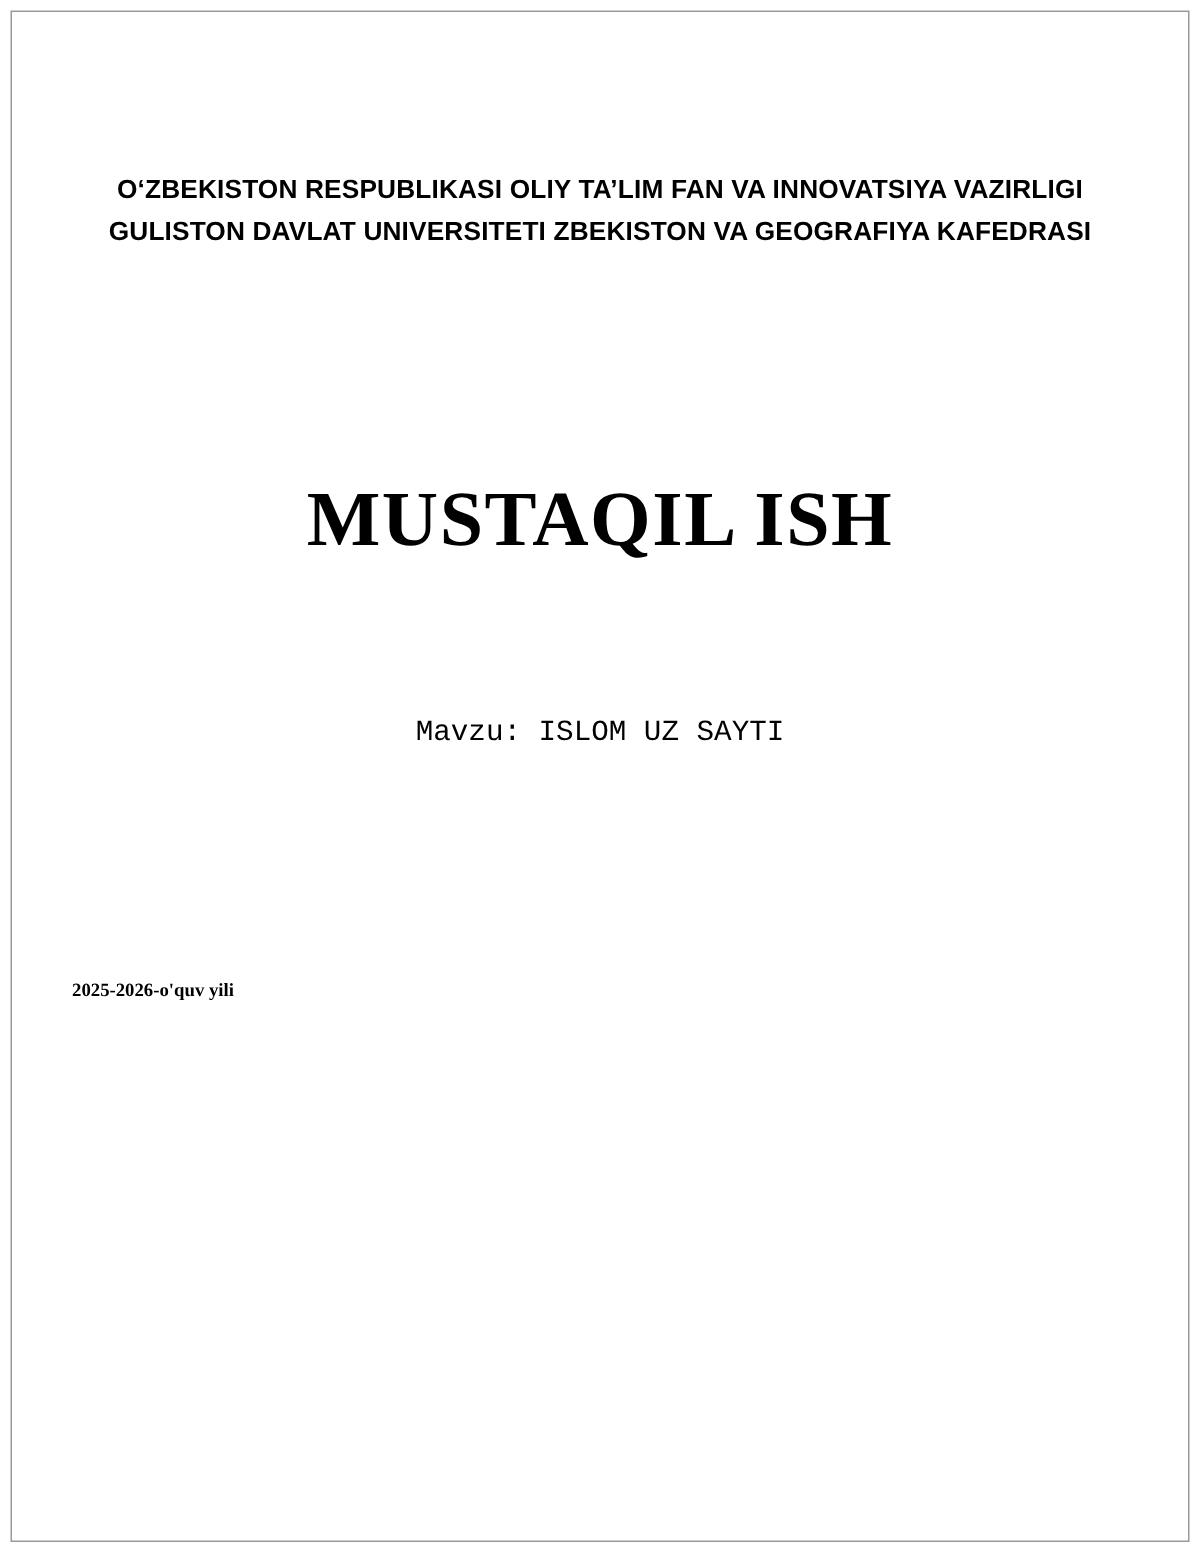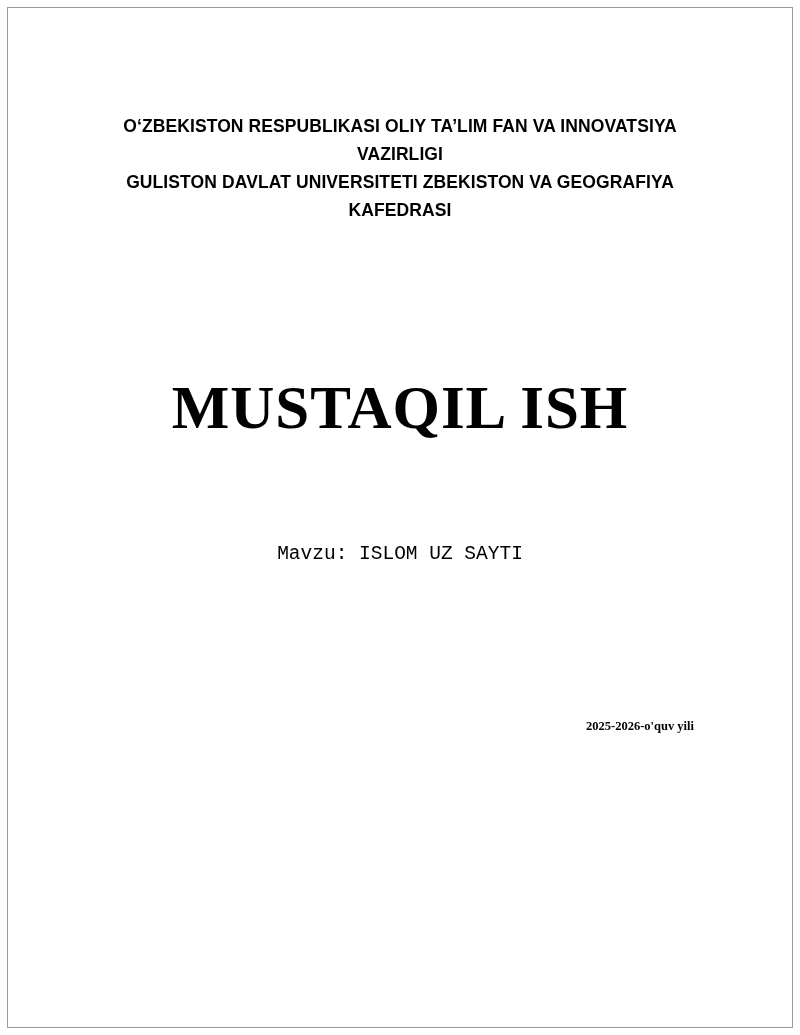--- a/index.html
+++ b/index.html
@@ -30,21 +30,21 @@
     border: 1px solid #9a9a9a;
     box-sizing: border-box;
     pointer-events: none;
   }
   .content {
     position: absolute;
     left: 0;
     top: 0;
     width: 800px;
     height: 1035px;
-    padding: 0 106px;
+    padding: 0 48px;
     box-sizing: border-box;
   }
 
   .header-block {
     margin-top: 112px;
     text-align: center;
   }
   .header-line {
     font-family: "Liberation Sans", sans-serif;
     font-weight: bold;
@@ -54,21 +54,21 @@
     white-space: pre-line;
   }
 
   .title-block {
     margin-top: 150px;
     text-align: center;
   }
   .doc-title {
     font-family: "Liberation Serif", serif;
     font-weight: bold;
-    font-size: 61px;
+    font-size: 52px;
     line-height: 1.1;
     letter-spacing: 1px;
   }
 
   .subject-block {
     margin-top: 100px;
     text-align: center;
   }
   .subject-line {
     font-family: Liberation Mono, monospace;
@@ -81,21 +81,21 @@
     text-align: center;
   }
   .student-line {
     font-family: "Liberation Serif", serif;
     font-size: 19.5px;
     line-height: 30px;
   }
 
   .year-block {
     margin-top: 150px;
-    text-align: right;
+    text-align: left;
   }
   .year-line {
     font-family: "Liberation Serif", serif;
     font-weight: bold;
     font-size: 12.5px;
     line-height: 18px;
   }
 </style>
 </head>
 <body>

